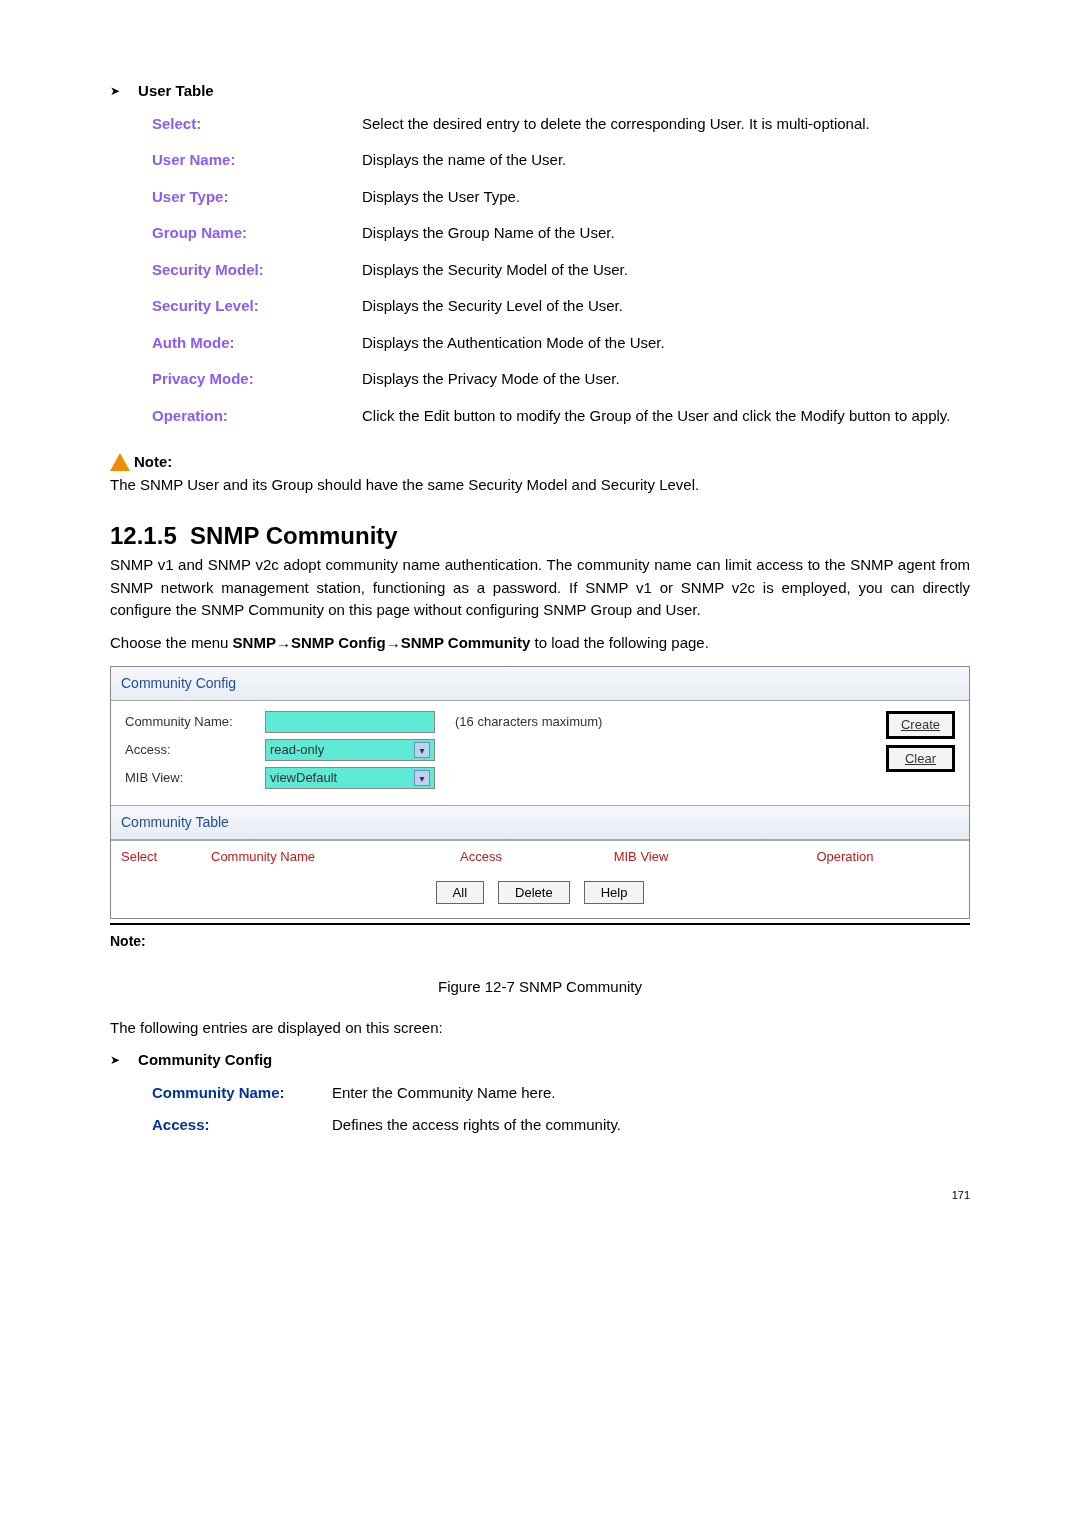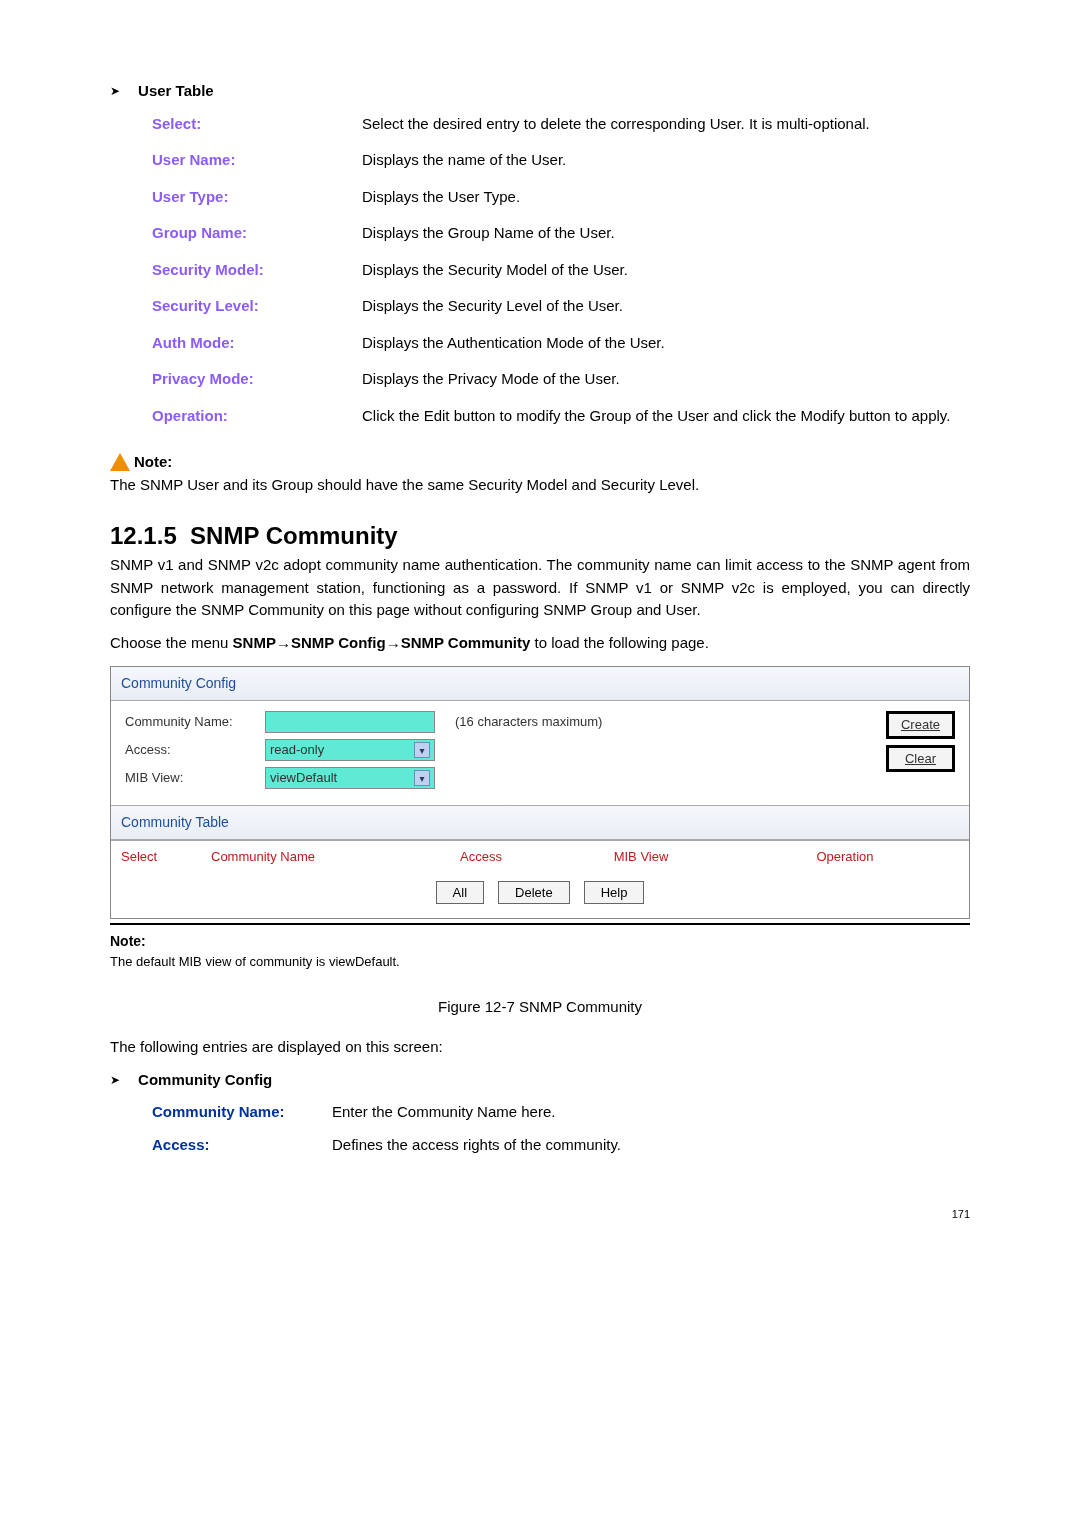--- a/index.html
+++ b/index.html
@@ -272,21 +272,20 @@
   </div>
   <div class="btn-row">
     <span class="btn2">All</span>
     <span class="btn2">Delete</span>
     <span class="btn2">Help</span>
   </div>
 </div>
 
 <div class="under-note">
   <div class="bold">Note:</div>
-  <div>The default MIB view of community is viewDefault.</div>
 </div>
 
 <div class="fig-cap">Figure 12-7 SNMP Community</div>
 
 <p class="para">The following entries are displayed on this screen:</p>
 
 <div class="section-head">
   <span class="arrow-right">➤</span>
   <span class="bold">Community Config</span>
 </div>

